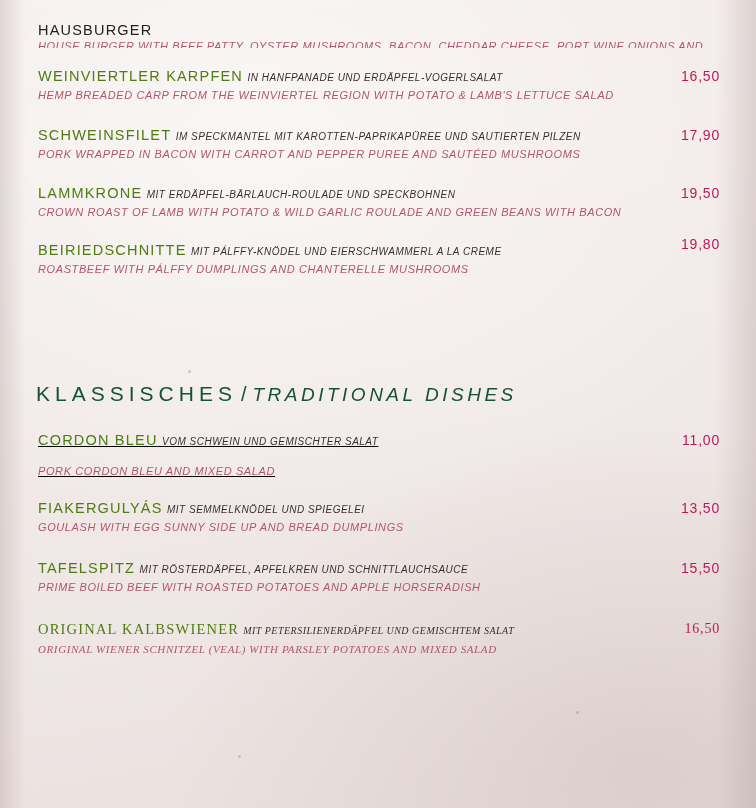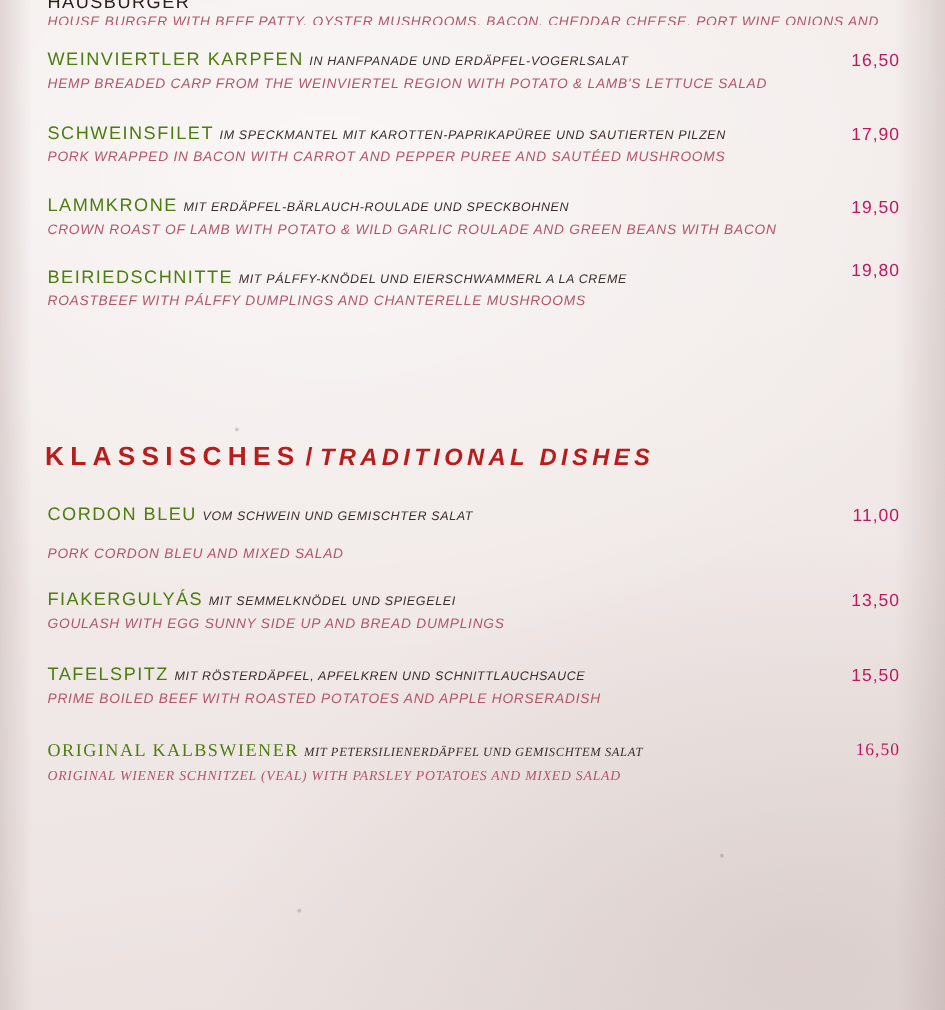--- a/index.html
+++ b/index.html
@@ -34,20 +34,21 @@
     position: absolute;
     right: 0; top: 0; bottom: 0;
     width: 40px;
     background: linear-gradient(to left, rgba(160,140,138,0.28), rgba(160,140,138,0));
     pointer-events: none;
   }
   .content {
     position: absolute;
     inset: 0;
     padding: 16px;
+    margin-top: 28px;
   }
 
   
   .item {
     position: absolute;
     left: 38px;
     right: 36px;
   }
   .line-main {
     display: block;
@@ -98,23 +99,22 @@
   }
   .clipped .name {
     display: block;
     color: #29201e;
   }
 
   
   .section-header {
     position: absolute;
     left: 36px;
-    color: #b91c1c;
+    color: #14532d;
     white-space: nowrap;
-    font-weight: bold;
   }
   .section-header .sh-de {
     font-size: 21px;
     letter-spacing: 5px;
   }
   .section-header .sh-sep {
     font-size: 20px;
     letter-spacing: 2px;
     padding: 0 4px;
   }
@@ -178,21 +178,21 @@
       <span class="desc-de">MIT PÁLFFY-KNÖDEL UND EIERSCHWAMMERL A LA CREME</span>
     </span>
     <span class="desc-en">ROASTBEEF WITH PÁLFFY DUMPLINGS AND CHANTERELLE MUSHROOMS</span>
     <span class="price lifted">19,80</span>
   </div>
 
   <div class="section-header" style="top:354px;">
     <span class="sh-de">KLASSISCHES</span><span class="sh-sep">/</span><span class="sh-en">TRADITIONAL DISHES</span>
   </div>
 
-  <div class="item" style="top:404px;">
+  <div class="item" style="top:404px;text-decoration:underline;">
     <span class="line-main">
       <span class="name">CORDON BLEU</span>
       <span class="desc-de">VOM SCHWEIN UND GEMISCHTER SALAT</span>
     </span>
     <span class="desc-en" style="margin-top:17px;">PORK CORDON BLEU AND MIXED SALAD</span>
     <span class="price">11,00</span>
   </div>
 
   <div class="item" style="top:472px;">
     <span class="line-main">

